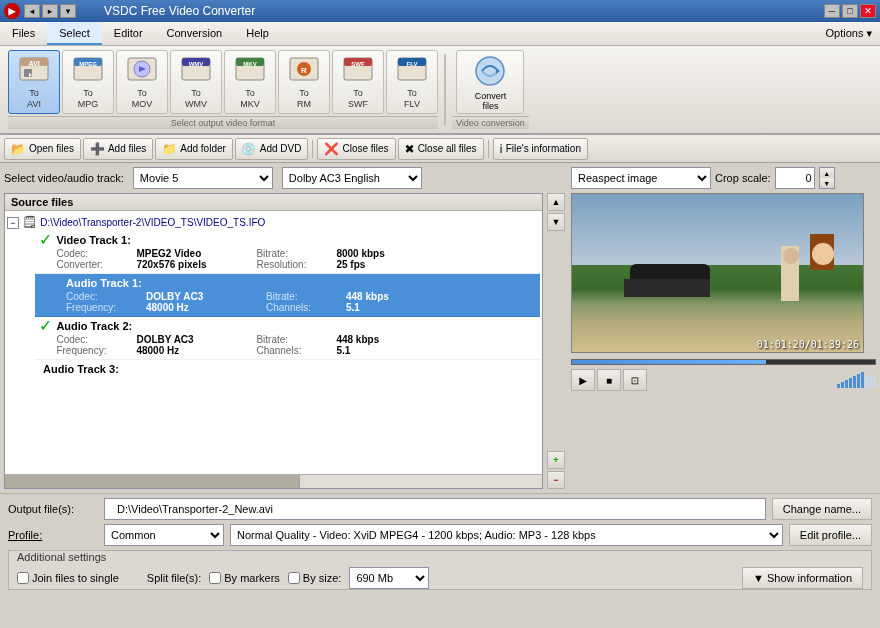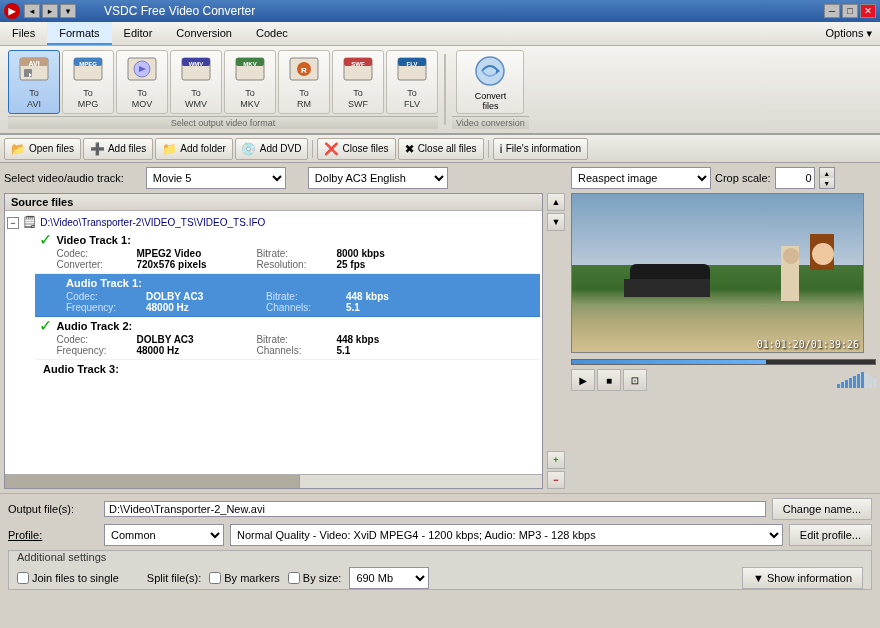--- a/index.html
+++ b/index.html
@@ -212,21 +212,21 @@
       width: 1px;
       height: 18px;
       background: #b0b0b0;
       margin: 0 2px;
     }
 
     
     .track-selector-row {
       display: flex;
       align-items: center;
-      gap: 22px;
+      gap: 9px;
     }
     .track-selector-label {
       font-size: 11px;
       white-space: nowrap;
     }
     select {
       height: 22px;
       border: 1px solid #9090a0;
       background: white;
       font-size: 11px;
@@ -398,24 +398,24 @@
       align-items: center;
       gap: 6px;
     }
     .output-label {
       font-size: 11px;
       white-space: nowrap;
       width: 90px;
     }
     .output-input {
       flex: 1;
-      height: 16px;
+      height: 22px;
       border: 1px solid #9090a0;
       background: white;
-      padding: 1px 4px;
+      padding: 1px 12px;
       font-size: 11px;
     }
     .action-btn {
       height: 22px;
       padding: 0 10px;
       background: linear-gradient(to bottom, #f5f3ef, #dbd8d0);
       border: 1px solid #b0b0b0;
       cursor: pointer;
       font-size: 11px;
       white-space: nowrap;
@@ -495,24 +495,24 @@
   </div>
   <div class="title-bar-controls">
     <div class="title-ctrl minimize">─</div>
     <div class="title-ctrl maximize">□</div>
     <div class="title-ctrl close">✕</div>
   </div>
 </div>
 
 <div class="menu-bar">
   <div class="menu-item">Files</div>
-  <div class="menu-item active">Formats</div>
+  <div class="menu-item active">Select</div>
   <div class="menu-item">Editor</div>
   <div class="menu-item">Conversion</div>
-  <div class="menu-item">Codec</div>
+  <div class="menu-item">Help</div>
   <div class="menu-right">Options ▾</div>
 </div>
 
 <div class="ribbon">
   <div class="ribbon-group">
     <div class="ribbon-buttons">
       <div class="ribbon-btn active">
         <div class="btn-icon">
           <svg width="32" height="32" viewBox="0 0 32 32">
             <rect x="2" y="4" width="28" height="22" rx="2" fill="#e8e0d0" stroke="#888" stroke-width="1"></rect>

